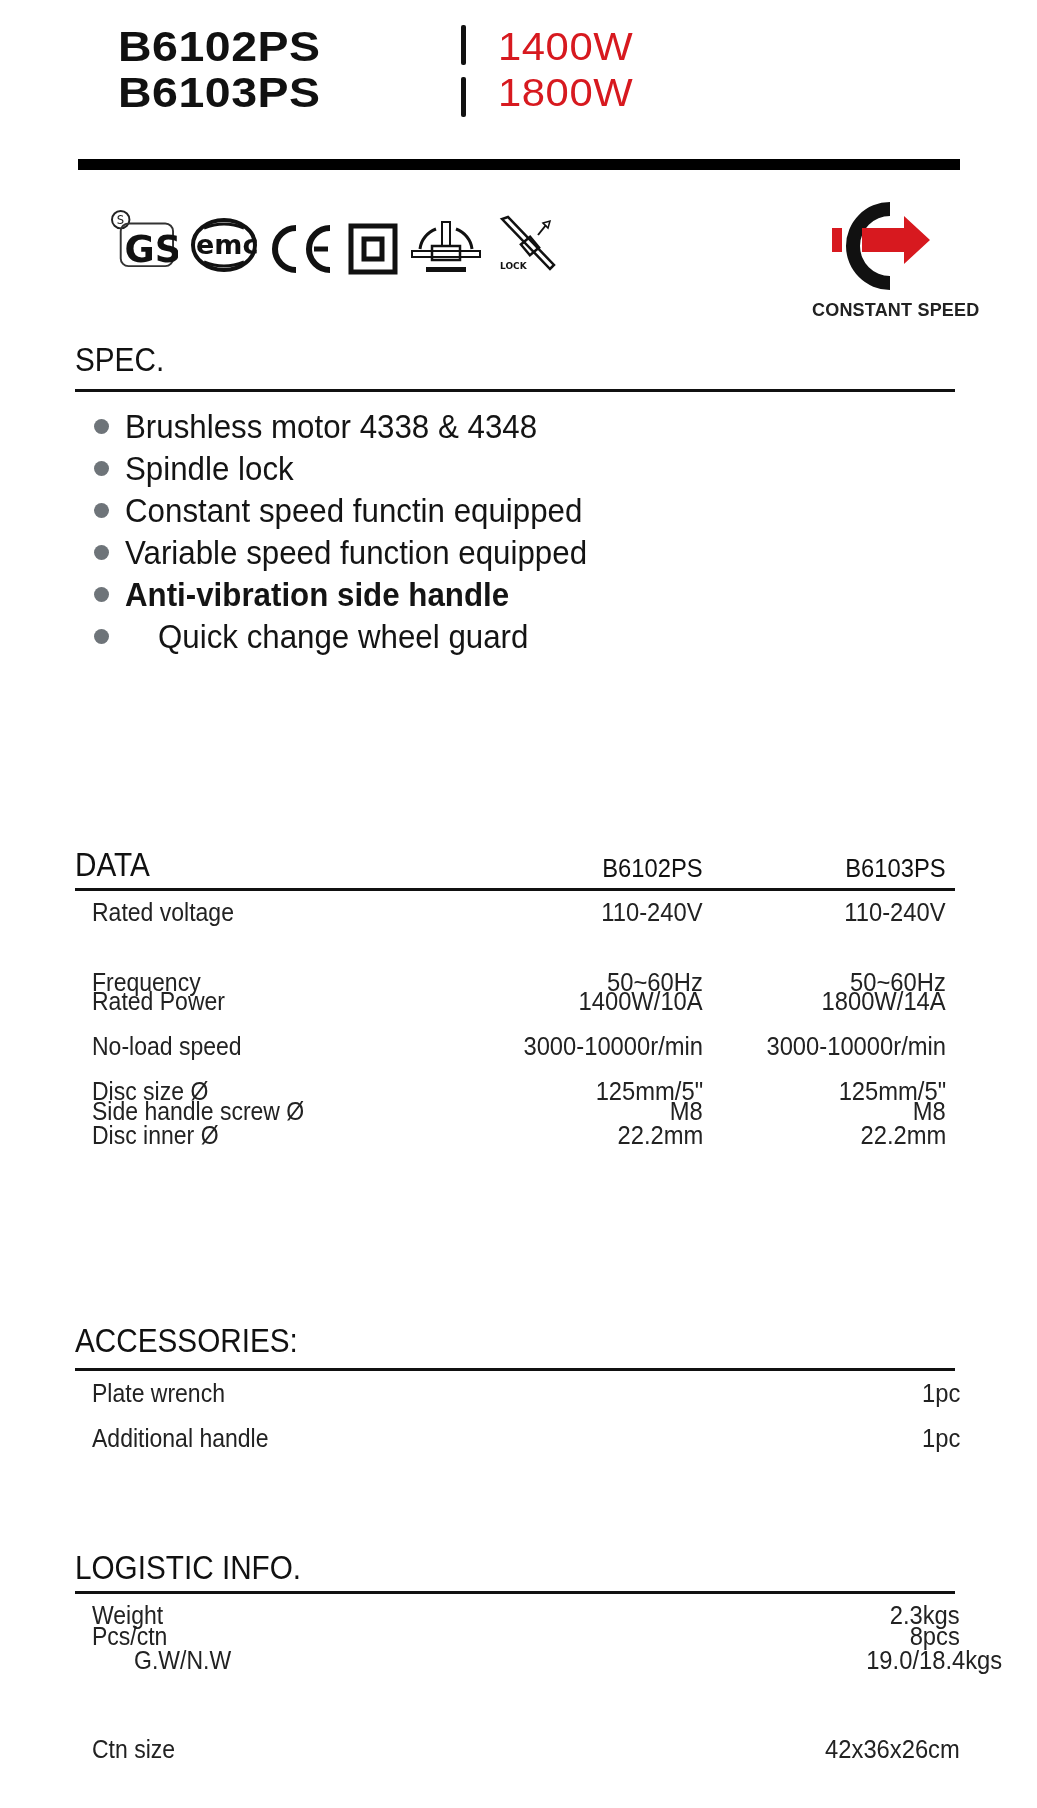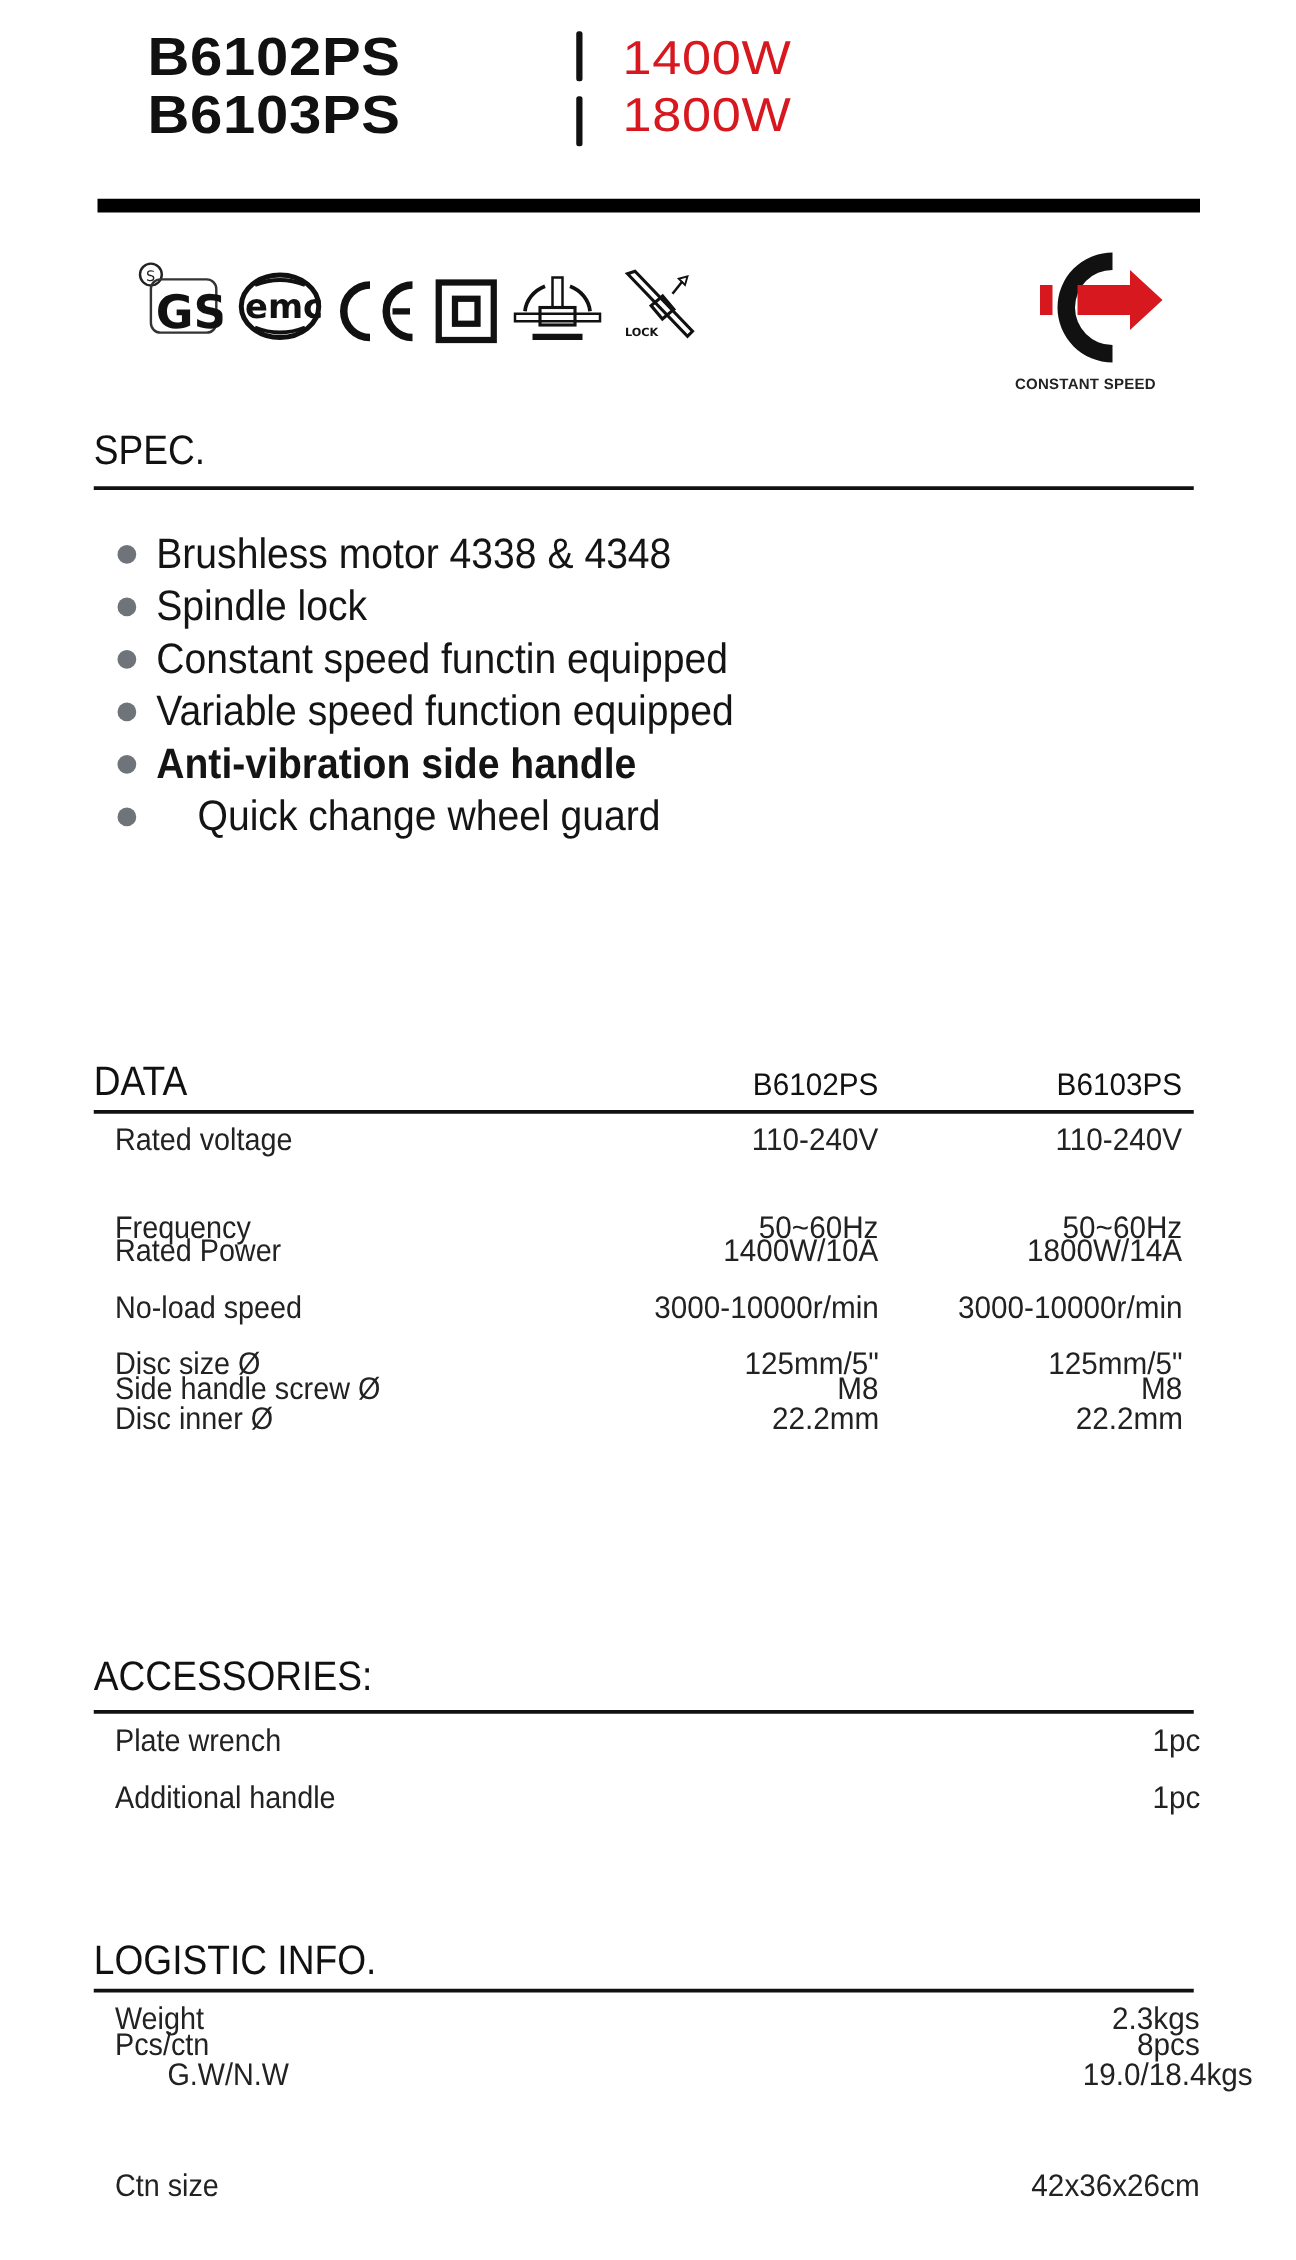--- a/index.html
+++ b/index.html
@@ -8,26 +8,26 @@
   .abs { position:absolute; }
 
   
   .model { left:118px; font-size:43px; font-weight:bold; letter-spacing:0.5px; line-height:44px; transform:scaleX(1.08); transform-origin:left; color:#111; }
   .pipe { left:461px; width:5px; height:40px; background:#111; border-radius:2px; }
   .watt { left:498px; font-size:38px; color:#d7191f; line-height:40px; transform:scaleX(1.1); transform-origin:left; letter-spacing:0.5px; }
   .top-rule { left:78px; top:159px; width:882px; height:11px; background:#000; }
 
   
   .cert { top:210px; height:62px; }
-  .cs-label { left:812px; top:300px; font-size:12px; font-weight:bold; color:#222; letter-spacing:0.2px; }
+  .cs-label { left:812px; top:300px; font-size:18px; font-weight:bold; color:#222; letter-spacing:0.2px; }
 
   
   .sec-title { left:75px; font-size:33px; line-height:34px; color:#111; transform:scaleX(0.9); transform-origin:left; }
   .sec-rule { left:75px; width:880px; height:3px; background:#111; }
-  .bullet-row { left:94px; height:38px; display:flex; align-items:center;margin-top:17px; }
+  .bullet-row { left:94px; height:38px; display:flex; align-items:center; }
   .dot { width:15px; height:15px; border-radius:50%; background:#6e7479; margin-right:16px; flex:0 0 auto; }
   .bullet-text { font-size:34px; color:#141414; transform:scaleX(0.92); transform-origin:left; white-space:nowrap; }
 
   .row { left:92px; width:868px; height:30px; }
   .row .lbl { position:absolute; left:0; top:0; font-size:25px; color:#222; transform:scaleX(0.92); transform-origin:left; white-space:nowrap; }
   .row .v1 { position:absolute; right:257px; top:0; font-size:25px; color:#222; white-space:nowrap; transform:scaleX(0.95); transform-origin:right; }
   .row .v2 { position:absolute; right:14px; top:0; font-size:25px; color:#222; white-space:nowrap; transform:scaleX(0.95); transform-origin:right; }
   .row .vr { position:absolute; right:0; top:0; font-size:25px; color:#222; white-space:nowrap; transform:scaleX(0.95); transform-origin:right; }
   .colhead { font-size:25px; color:#111; white-space:nowrap; transform:scaleX(0.95); }
 </style>

